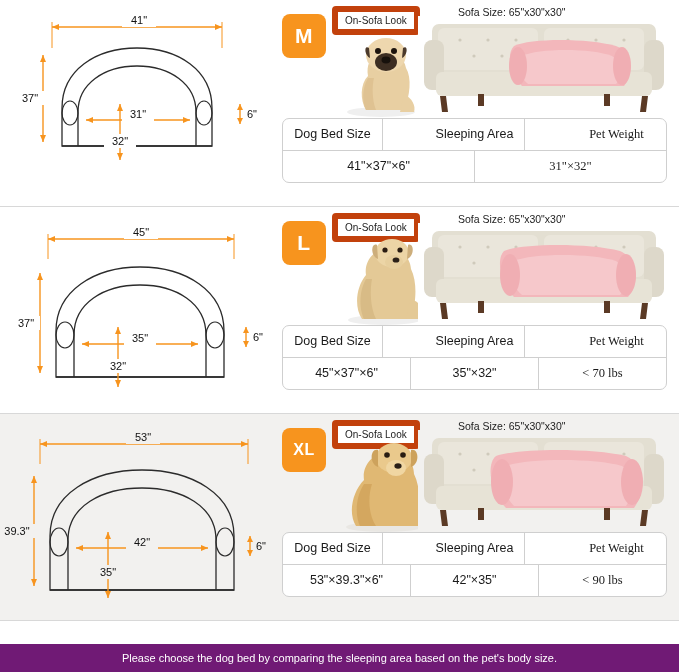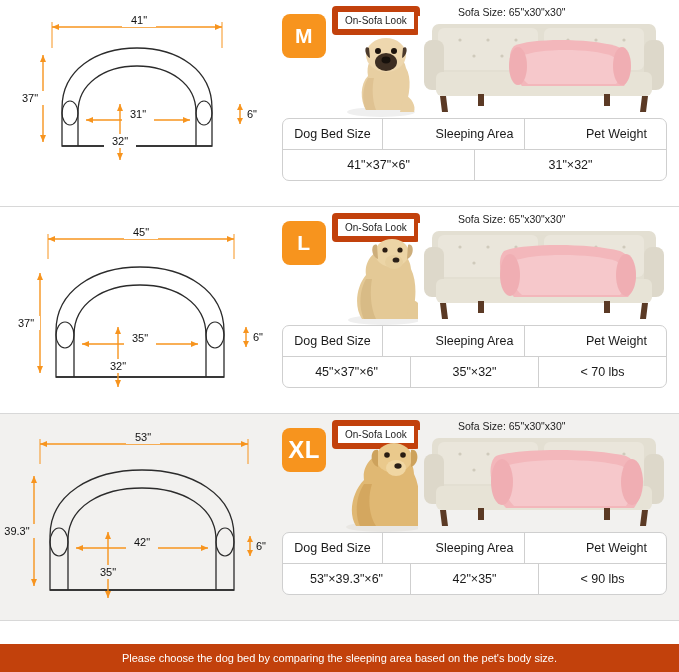--- a/index.html
+++ b/index.html
@@ -46,21 +46,21 @@
     border-radius: 8px;
     background: #f7941e;
     color: #ffffff;
     font-size: 21px;
     font-weight: bold;
     display: flex;
     align-items: center;
     justify-content: center;
     letter-spacing: 0.5px;
   }
-  .size-badge.xl { font-size: 24px; }
+  .size-badge.xl { font-size: 16px; }
 
   .onsofa {
     position: absolute;
     left: 62px; top: 6px;
     border: 6px solid #c2410c;
     border-radius: 4px;
     background: #ffffff;
     font-size: 10px;
     color: #222;
     padding: 3px 7px;
@@ -100,31 +100,31 @@
   .spec .trow.head { border-bottom: 1px solid #cfcfcf; gap: 42px; }
   .spec .cell {
     flex: 1 1 0;
     text-align: center;
     font-size: 12.5px;
     color: #1a1a1a;
     padding: 8px 2px;
     border-right: 1px solid #cfcfcf;
     white-space: nowrap;
   }
-  .spec .cell:last-child { border-right: none; }
+  .spec .cell:last-child { border-right: none; font-family: Liberation Serif, serif; }
   .spec .trow.head .cell { font-weight: normal; }
   .spec .trow.body .cell { font-size: 12.5px; }
 
   
   .footer {
     position: absolute;
     left: 0; bottom: 0;
     width: 679px;
     height: 28px;
-    background: #c2410c;
+    background: #701a75;
     color: #ffffff;
     font-size: 11px;
     display: flex;
     align-items: center;
     justify-content: center;
     text-align: center;
   }
 
   
   .dimtext { font-family: "Liberation Sans", sans-serif; font-size: 11px; fill: #111; }

